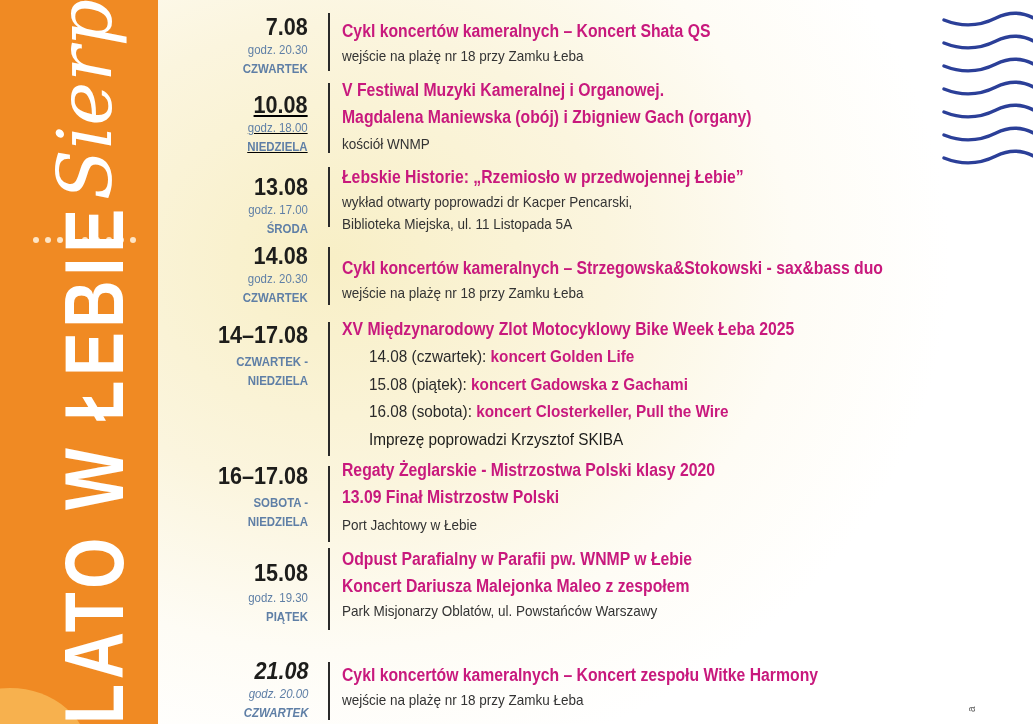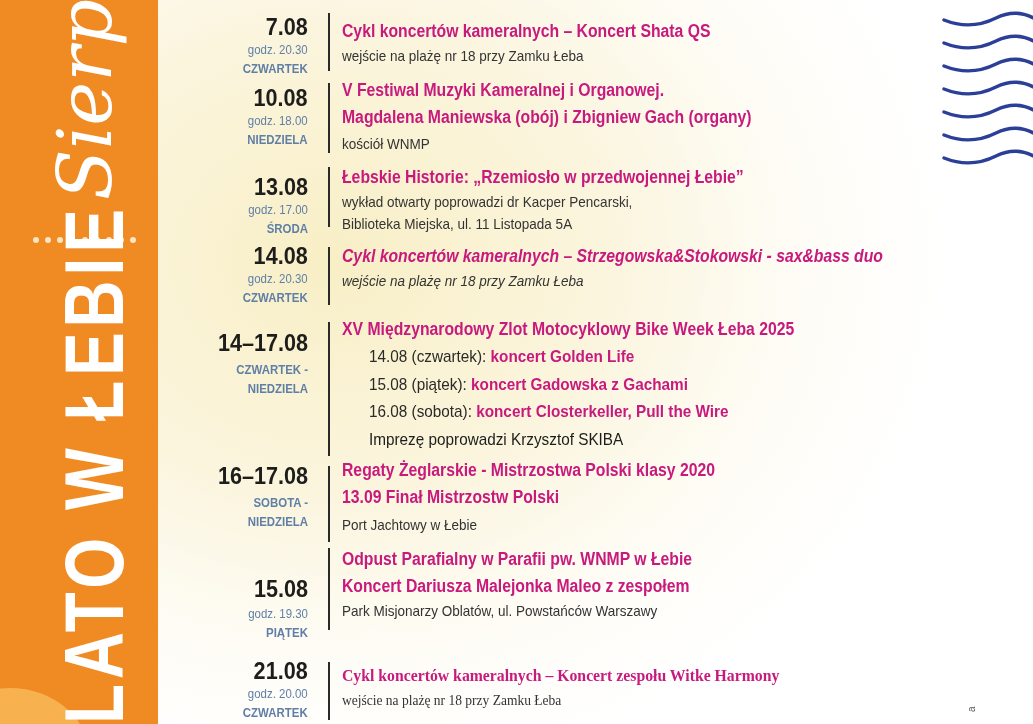--- a/index.html
+++ b/index.html
@@ -111,21 +111,21 @@
     <span class="day">CZWARTEK</span>
   </div>
   <div class="divider" style="top:3px;height:58px;"></div>
   <div class="text-col" style="top:8px;">
     <span class="pink">Cykl koncertów kameralnych – Koncert Shata QS</span>
     <span class="gray">wejście na plażę nr 18 przy Zamku Łeba</span>
   </div>
 </div>
 
 <div class="event" style="top:83px;">
-  <div class="date-col" style="top:2px;">
+  <div class="date-col" style="top:9px;text-decoration:underline;">
     <span class="date">10.08</span>
     <span class="time">godz. 18.00</span>
     <span class="day">NIEDZIELA</span>
   </div>
   <div class="divider" style="top:0;height:70px;"></div>
   <div class="text-col" style="top:-6px;">
     <span class="pink">V Festiwal Muzyki Kameralnej i Organowej.</span>
     <span class="pink">Magdalena Maniewska (obój) i Zbigniew Gach (organy)</span>
     <span class="gray" style="margin-top:2px;">kościół WNMP</span>
   </div>
@@ -145,28 +145,28 @@
   </div>
 </div>
 
 <div class="event" style="top:243px;">
   <div class="date-col" style="top:0;">
     <span class="date">14.08</span>
     <span class="time">godz. 20.30</span>
     <span class="day">CZWARTEK</span>
   </div>
   <div class="divider" style="top:4px;height:58px;"></div>
-  <div class="text-col" style="top:0;font-style:italic;">
+  <div class="text-col" style="top:12px;">
     <span class="pink">Cykl koncertów kameralnych – Strzegowska&amp;Stokowski - sax&amp;bass duo</span>
     <span class="gray">wejście na plażę nr 18 przy Zamku Łeba</span>
   </div>
 </div>
 
 <div class="event" style="top:318px;">
-  <div class="date-col" style="top:12px;">
+  <div class="date-col" style="top:4px;">
     <span class="date">14–17.08</span>
     <span class="day" style="margin-top:4px;">CZWARTEK -</span>
     <span class="day">NIEDZIELA</span>
   </div>
   <div class="divider" style="top:4px;height:134px;"></div>
   <div class="text-col" style="top:-2px;">
     <span class="pink">XV Międzynarodowy Zlot Motocyklowy Bike Week Łeba 2025</span>
     <span class="sub"><span class="k">14.08 (czwartek): </span><span class="v">koncert Golden Life</span></span>
     <span class="sub"><span class="k">15.08 (piątek): </span><span class="v">koncert Gadowska z Gachami</span></span>
     <span class="sub"><span class="k">16.08 (sobota): </span><span class="v">koncert Closterkeller, Pull the Wire</span></span>
@@ -182,39 +182,39 @@
   </div>
   <div class="divider" style="top:3px;height:76px;"></div>
   <div class="text-col" style="top:-6px;">
     <span class="pink">Regaty Żeglarskie - Mistrzostwa Polski klasy 2020</span>
     <span class="pink">13.09 Finał Mistrzostw Polski</span>
     <span class="gray" style="margin-top:3px;">Port Jachtowy w Łebie</span>
   </div>
 </div>
 
 <div class="event" style="top:560px;">
-  <div class="date-col" style="top:16px;">
+  <div class="date-col" style="top:0;">
     <span class="date">15.08</span>
     <span class="time" style="margin-top:2px;">godz. 19.30</span>
     <span class="day">PIĄTEK</span>
   </div>
   <div class="divider" style="top:-12px;height:82px;"></div>
   <div class="text-col" style="top:-14px;">
     <span class="pink">Odpust Parafialny w Parafii pw. WNMP w Łebie</span>
     <span class="pink">Koncert Dariusza Malejonka Maleo z zespołem</span>
     <span class="gray">Park Misjonarzy Oblatów, ul. Powstańców Warszawy</span>
   </div>
 </div>
 
 <div class="event" style="top:658px;">
-  <div class="date-col" style="top:0;">
+  <div class="date-col" style="top:0;font-style:italic;">
     <span class="date">21.08</span>
     <span class="time">godz. 20.00</span>
     <span class="day">CZWARTEK</span>
   </div>
   <div class="divider" style="top:4px;height:58px;"></div>
-  <div class="text-col" style="top:4px;font-family:Liberation Serif, serif;">
+  <div class="text-col" style="top:4px;">
     <span class="pink">Cykl koncertów kameralnych – Koncert zespołu Witke Harmony</span>
     <span class="gray">wejście na plażę nr 18 przy Zamku Łeba</span>
   </div>
 </div>
 
 <div class="credit">a</div>
 
 </body></html>

